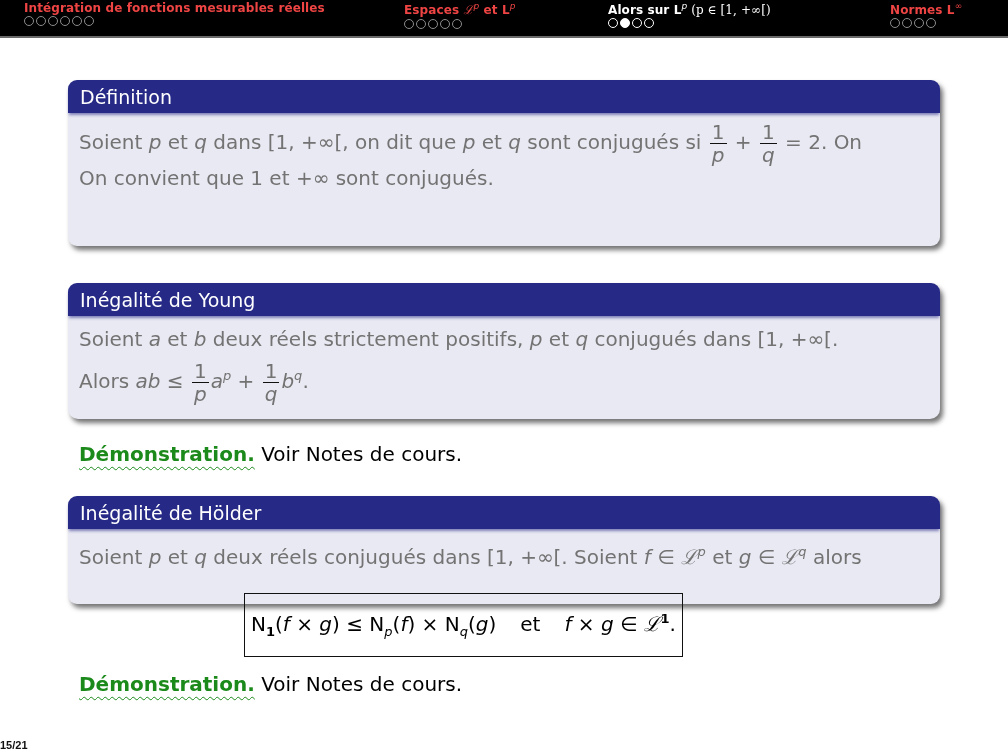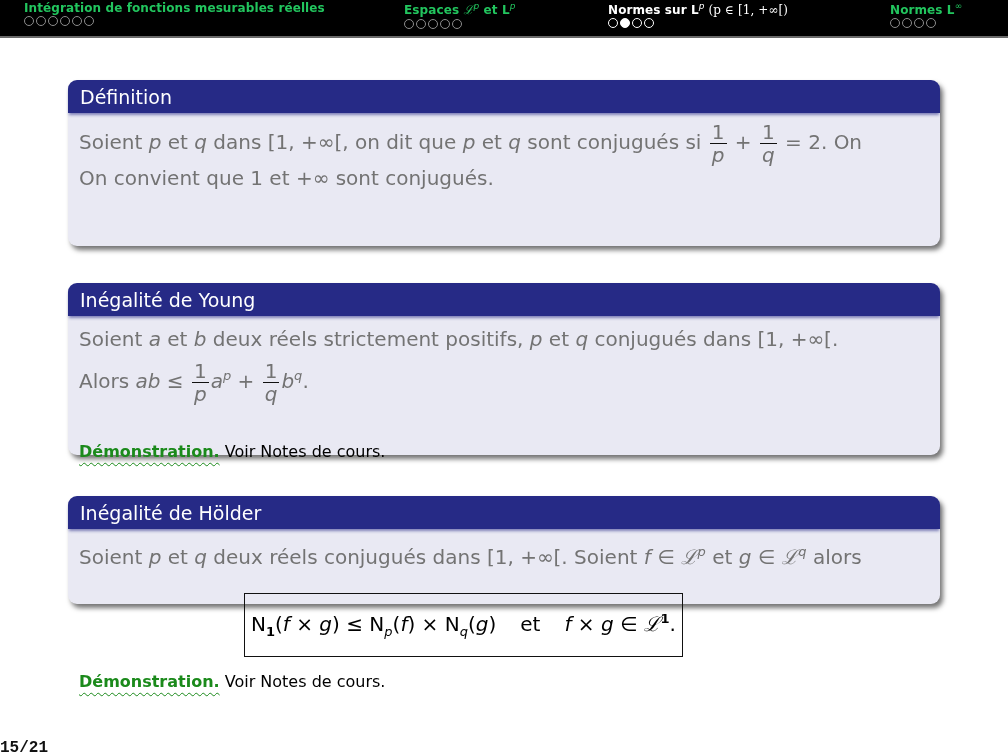--- a/index.html
+++ b/index.html
@@ -7,21 +7,21 @@
   body { position: relative; font-family: "DejaVu Sans", sans-serif; color: #000; }
 
   
   .navbar {
     position: absolute; left: 0; top: 0; width: 1008px; height: 38px;
     background: #000; border-bottom: 2px solid #6a6a6a;
   }
   .nav-section { position: absolute; top: 1px; }
   .nav-title {
     font-family: "DejaVu Sans", sans-serif; font-weight: bold; font-size: 12px;
-    color: #22c55e; white-space: nowrap; letter-spacing: 0.1px;
+    color: #ef4444; white-space: nowrap; letter-spacing: 0.1px;
   }
   .nav-section.active .nav-title { color: #ffffff; }
   .nav-title .m { font-family: "DejaVu Serif", serif; font-style: italic; font-weight: normal; }
   .nav-title sup { font-size: 9px; font-style: italic; font-weight: normal; }
   .dots { display: flex; gap: 2px; margin-top: 1px; }
   .dot {
     width: 10px; height: 10px; border-radius: 50%;
     border: 1.3px solid #8c8c8c; background: transparent;
   }
   .nav-section.active .dot { border-color: #ffffff; }
@@ -54,30 +54,30 @@
   .line { white-space: nowrap; }
 
   .boxed-formula {
     position: absolute; left: 176px; top: 97px;
     border: 1.4px solid #111; padding: 4px 6px 3px 6px;
     font-size: 20px; white-space: nowrap; line-height: 42px;
   }
   .scr { font-family: "DejaVu Serif", serif; font-style: italic; }
 
   .demo {
-    position: absolute; left: 79px; font-size: 16px; white-space: nowrap;
+    position: absolute; left: 79px; font-size: 20px; white-space: nowrap;
   }
   .demo-label {
     color: #1b8a1b; font-weight: bold;
     text-decoration: underline wavy #1b8a1b; text-decoration-thickness: 1px;
     text-underline-offset: 5px;
   }
   .page-num {
     position: absolute; left: 0; top: 739px;
-    font-family: Liberation Mono, monospace; font-weight: bold; font-size: 16px; color: #111;
+    font-family: Liberation Sans, sans-serif; font-weight: bold; font-size: 11px; color: #111;
   }
 </style>
 </head>
 <body>
 
 <div class="navbar">
   <div class="nav-section" style="left:24px;">
     <div class="nav-title">Intégration de fonctions mesurables réelles</div>
     <div class="dots">
       <span class="dot"></span>
@@ -92,21 +92,21 @@
     <div class="nav-title"><span>Espaces </span><span class="m">ℒ</span><sup>p</sup><span> et L</span><sup>p</sup></div>
     <div class="dots">
       <span class="dot"></span>
       <span class="dot"></span>
       <span class="dot"></span>
       <span class="dot"></span>
       <span class="dot"></span>
     </div>
   </div>
   <div class="nav-section active" style="left:608px;">
-    <div class="nav-title"><span>Normes sur L</span><sup>p</sup><span class="m" style="font-style:normal;"> (p ∈ [1, +∞[)</span></div>
+    <div class="nav-title"><span>Alors sur L</span><sup>p</sup><span class="m" style="font-style:normal;"> (p ∈ [1, +∞[)</span></div>
     <div class="dots">
       <span class="dot"></span>
       <span class="dot filled"></span>
       <span class="dot"></span>
       <span class="dot"></span>
     </div>
   </div>
   <div class="nav-section" style="left:890px;">
     <div class="nav-title"><span>Normes L</span><sup>∞</sup></div>
     <div class="dots">
@@ -127,21 +127,21 @@
           <span class="den">p</span>
         </span><span> + </span><span class="frac">
           <span class="num">1</span>
           <span class="den">q</span>
         </span><span> = 2. On</span>
     </div>
     <div class="line">On convient que 1 et +∞ sont conjugués.</div>
   </div>
 </div>
 
-<div class="block" style="top:283px; height:172px;">
+<div class="block" style="top:283px; height:136px;border-radius:10px;">
   <div class="block-header">Inégalité de Young</div>
   <div class="block-body" style="padding-top:10px;">
     <div class="line">
       <span>Soient </span><span class="i">a</span><span> et </span><span class="i">b</span><span> deux réels strictement positifs, </span><span class="i">p</span><span> et </span><span class="i">q</span><span> conjugués dans [1, +∞[.</span>
     </div>
     <div class="line" style="height:50px; line-height:46px;">
       <span>Alors </span><span class="i">ab</span><span> ≤ </span><span class="frac">
           <span class="num">1</span>
           <span class="den">p</span>
         </span><span class="i">a</span><sup class="i" style="font-size:13px;">p</sup><span> + </span><span class="frac">

